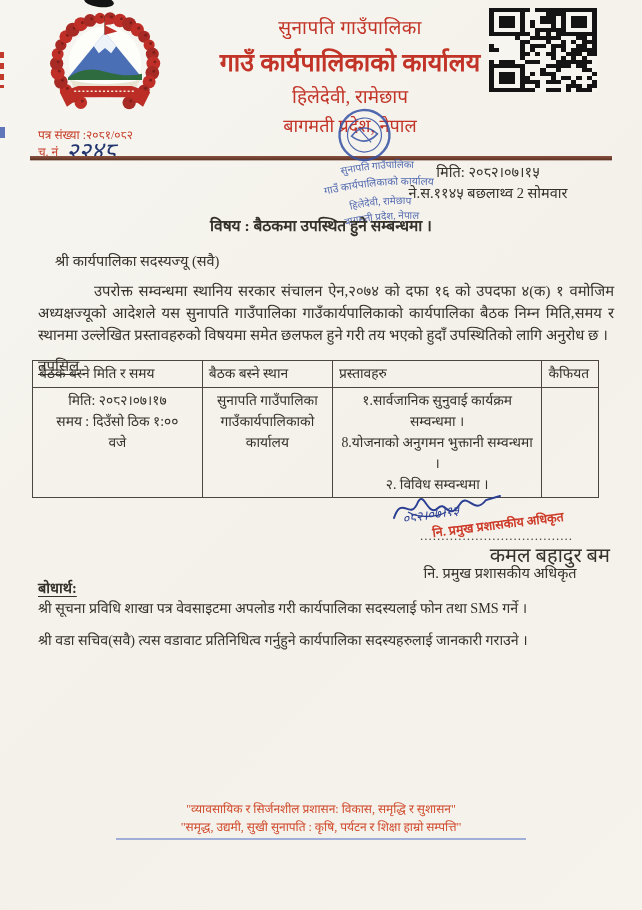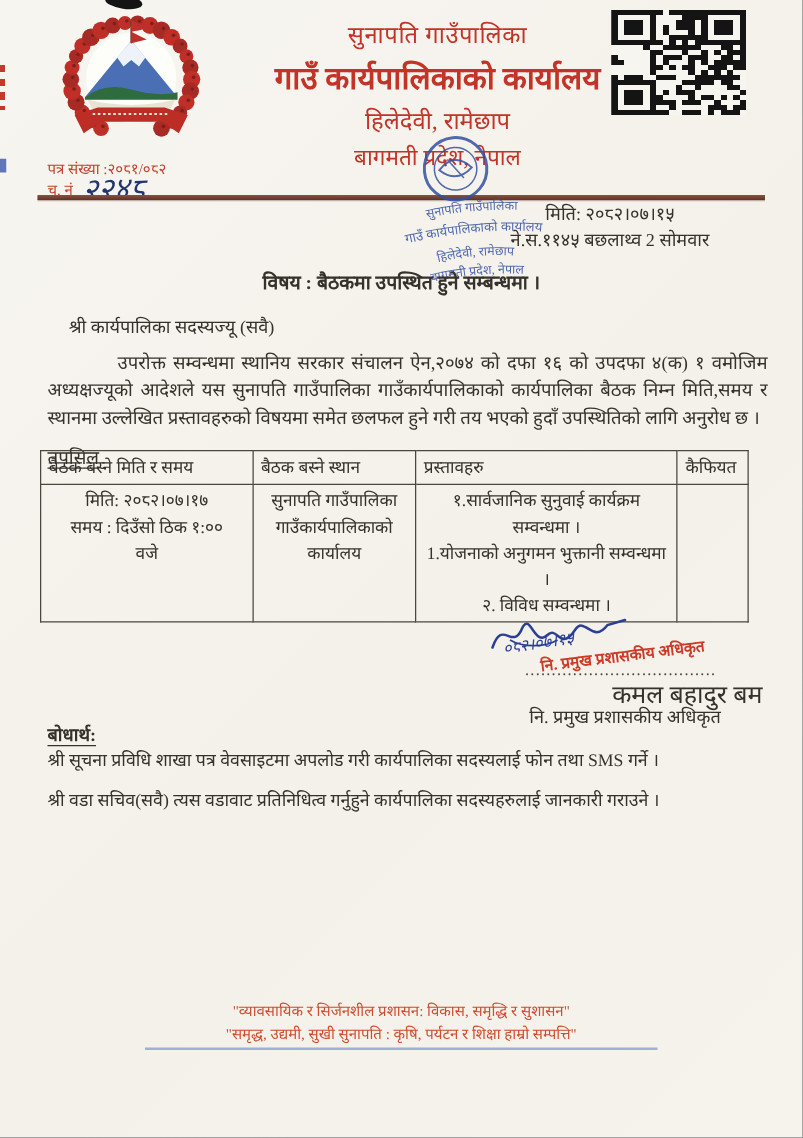--- a/index.html
+++ b/index.html
@@ -454,21 +454,21 @@
     <tbody>
       <tr>
         <td>
           <div>मिति: २०८२।०७।१७</div>
           <div>समय : दिउँसो ठिक १:००</div>
           <div>वजे</div>
         </td>
         <td>सुनापति गाउँपालिका गाउँकार्यपालिकाको कार्यालय</td>
         <td>
           <div>१.सार्वजानिक सुनुवाई कार्यक्रम सम्वन्धमा ।</div>
-          <div>1.योजनाको अनुगमन भुक्तानी सम्वन्धमा ।</div>
+          <div>8.योजनाको अनुगमन भुक्तानी सम्वन्धमा ।</div>
           <div>२. विविध सम्वन्धमा ।</div>
         </td>
         <td></td>
       </tr>
     </tbody>
   </table>
 
   <svg class="sig-squiggle" width="120" height="42" viewBox="0 0 120 42">
     <path d="M6,30 C14,6 22,34 30,14 C36,2 40,30 50,20 C58,12 60,34 72,16 C80,4 86,28 98,12 L112,8" fill="none" stroke="#2b3f93" stroke-width="2" stroke-linecap="round"></path>
     <path d="M20,24 C30,30 48,30 58,24" fill="none" stroke="#2b3f93" stroke-width="1.4"></path>

